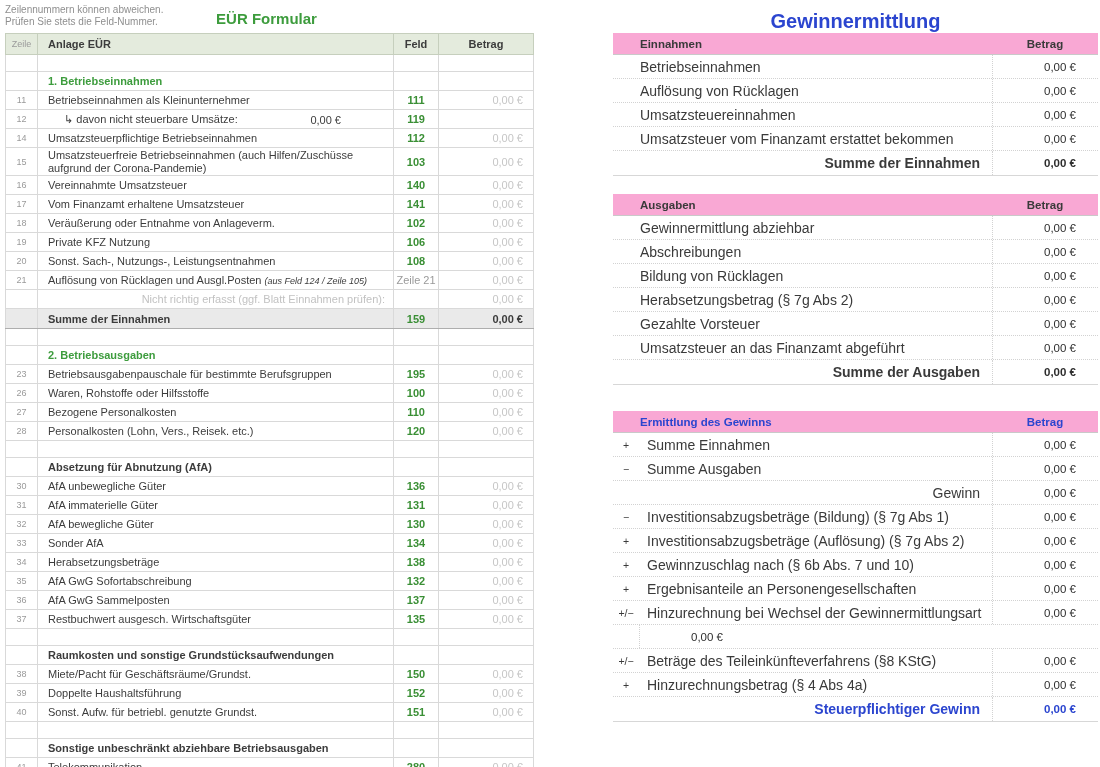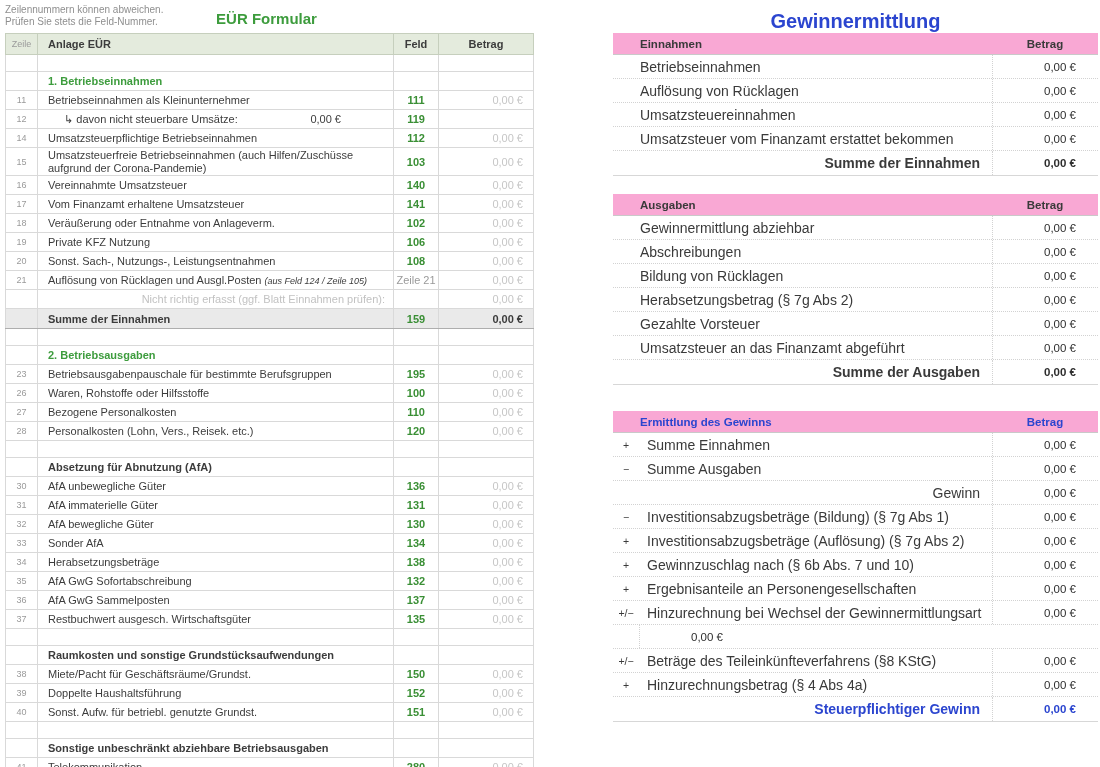--- a/index.html
+++ b/index.html
@@ -29,21 +29,21 @@
   .eur td.b { text-align:right; padding-right:10px; color:#c6c6c6; }
   .eur tr.h19 { height:19px; } .eur tr.h17 { height:17px; }
   .eur tr.h28 { height:28px; } .eur tr.h20 { height:20px; }
   .eur tr.h28 td.a { white-space:normal; line-height:13px; }
   .eur td.sec-green { font-weight:bold; color:#3d9c3d; }
   .eur td.sec-dark  { font-weight:bold; color:#3c3c3c; }
   .eur tr.sumrow td { background:#eaeaea; border-top:1px solid #aeaeae; border-bottom:1px solid #aeaeae; }
   .eur tr.sumrow td.a { font-weight:bold; }
   .eur tr.sumrow td.b { color:#3c3c3c; font-weight:bold; }
   .eur td.graynote { color:#c2c2c2; text-align:right; padding-right:8px; padding-left:0; }
-  .eur .cellflex { display:flex; justify-content:space-between; align-items:center; }
+  .eur .cellflex { display:flex; justify-content:space-between; align-items:flex-end; }
   .eur .indent { padding-left:16px; }
   .eur .inline-val { color:#3c3c3c; margin-right:52px; }
   .eur .lbl-small { font-size:9px;font-style:italic; }
   .eur td.f .feld-small { font-size:11px; color:#9a9a9a; font-weight:normal; }
 
   
   .rtable { position:absolute; left:613px; width:485px; border-bottom:1px solid #d7d7d7; }
   .rhead { display:flex; height:22px; background:#f9a8d4; border-bottom:1px solid #c9c9c9;
            align-items:center; }
   .rhead .lbl { flex:1; padding-left:27px; font-size:11.5px; font-weight:bold; color:#3a3a3a; }

